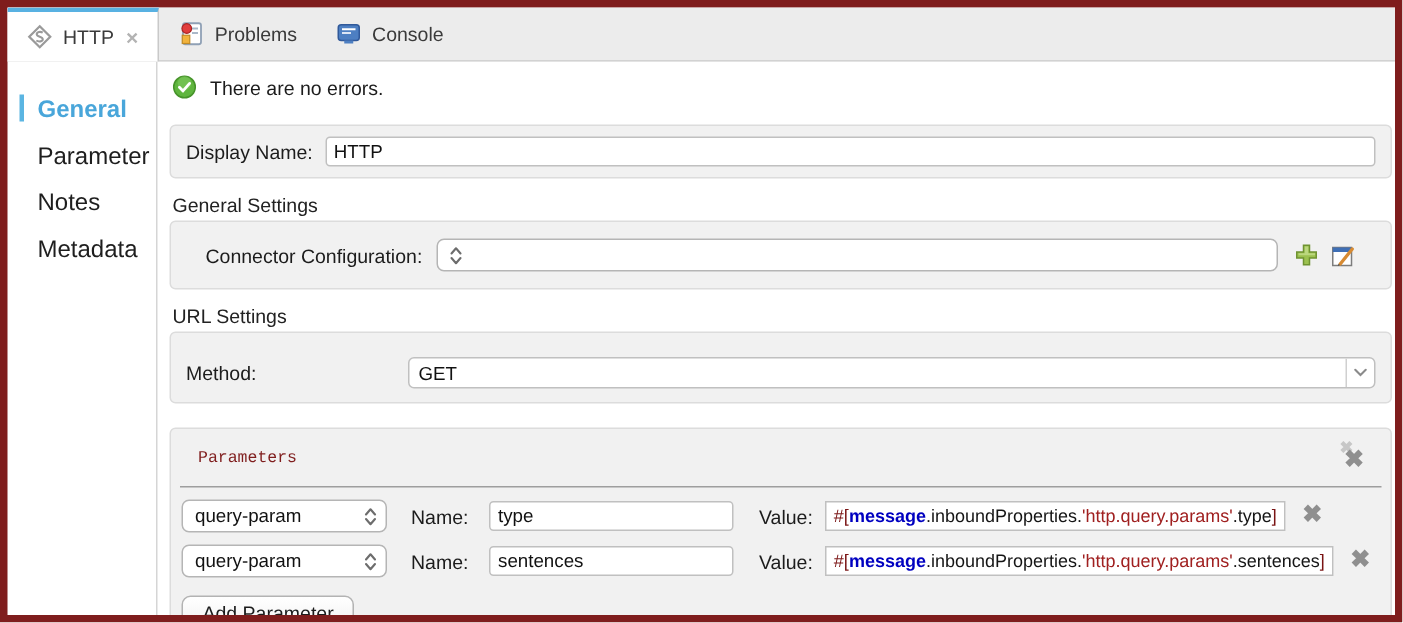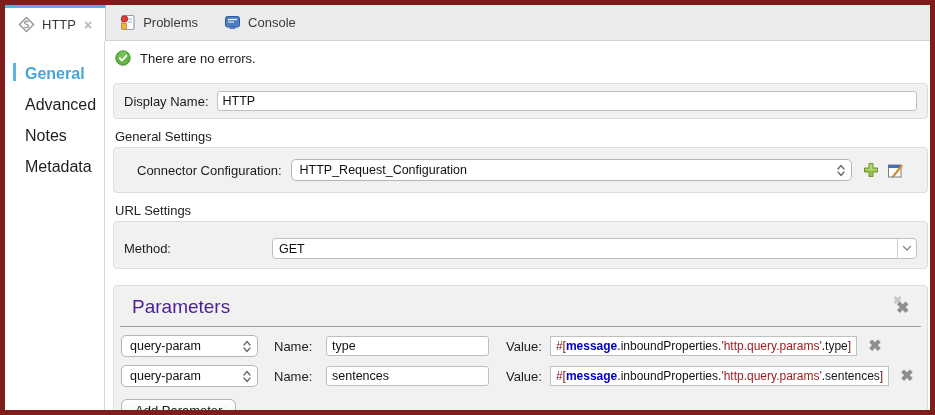--- a/index.html
+++ b/index.html
@@ -74,21 +74,21 @@
   }
   .combo .combo-text { flex:1; padding:0 6px; }
   .combo .combo-btn {
     width:19px; align-self:stretch; border-left:1px solid #d0d0d0;
     display:flex; align-items:center; justify-content:center;
   }
 
   
   .params-box { margin-top:16px; height:160px; padding:0; }
   .params-head { display:flex; align-items:center; justify-content:space-between; padding:10px 14px 4px 18px; }
-  .params-title { font-size:19px; color:#4c1d95; }
+  .params-title { font-size:11px; color:#7f1d1d;font-family:Liberation Mono, monospace; }
   .params-divider { border:none; border-top:1px solid #9e9e9e; margin:4px 6px 8px 6px; }
   .param-row { display:flex; align-items:center; margin:0 0 8px 7px; }
   .pill { width:137px; }
   .nlabel { margin-left:16px; width:46px; }
   .ninput { width:163px; margin-left:6px; }
   .vlabel { margin-left:17px; }
   .vbox {
     margin-left:8px; height:20px; border:1px solid #c0c0c0; background:#fff;
     display:flex; align-items:center; padding:0 5px; font-size:12px; white-space:nowrap;
   }
@@ -149,21 +149,21 @@
         </svg>
       </span>
       <span>Console</span>
     </div>
   </div>
 
   <div class="bodyarea">
 
     <div class="sidebar">
       <div class="side-item active">General</div>
-      <div class="side-item">Advanced</div>
+      <div class="side-item">Parameter</div>
       <div class="side-item">Notes</div>
       <div class="side-item">Metadata</div>
     </div>
 
     <div class="main">
 
       <div class="status-row">
         <span>
           <svg viewBox="0 0 16 16" width="16" height="16">
             <circle cx="8" cy="8" r="7.2" fill="#5fb53e" stroke="#46932a" stroke-width="1"></circle>
@@ -179,21 +179,20 @@
           <span class="flabel">Display Name:</span>
           <input class="tfield" style="flex: 1 1 0%; margin-left: 8px;" value="HTTP">
         </div>
       </div>
 
       <div class="section-title">General Settings</div>
       <div class="groupbox">
         <div class="row" style="margin:4px 13px;">
           <span class="flabel">Connector Configuration:</span>
           <div class="popup" style="flex:1; margin-left:9px;">
-            <span>HTTP_Request_Configuration</span>
             <span>
               <svg viewBox="0 0 8 13" width="8" height="13">
                 <path d="M1 5 L4 1.5 L7 5" fill="none" stroke="#6d6d6d" stroke-width="1.4" stroke-linecap="round" stroke-linejoin="round"></path>
                 <path d="M1 8 L4 11.5 L7 8" fill="none" stroke="#6d6d6d" stroke-width="1.4" stroke-linecap="round" stroke-linejoin="round"></path>
               </svg>
             </span>
           </div>
           <span class="icon-gap">
             <span>
               <svg viewBox="0 0 16 16" width="16" height="16">

